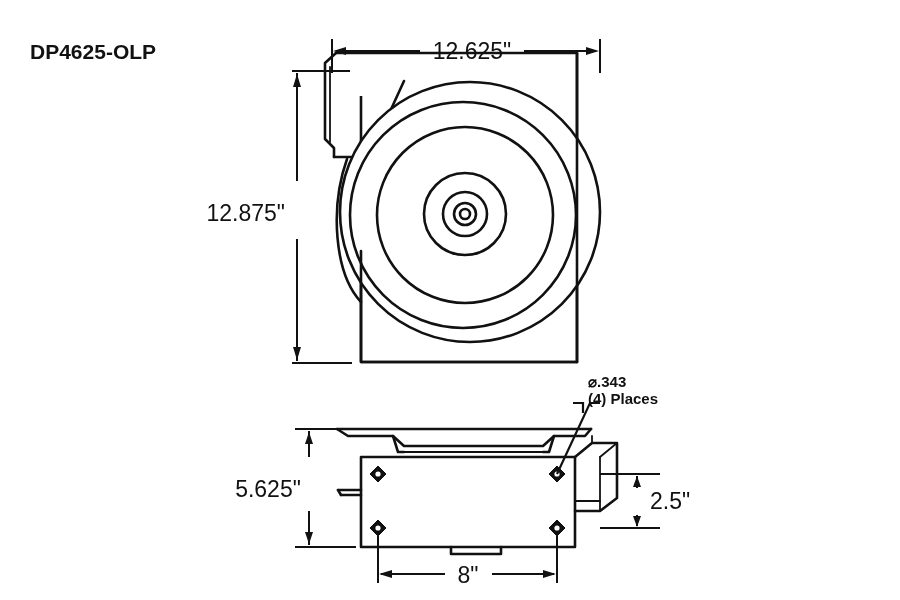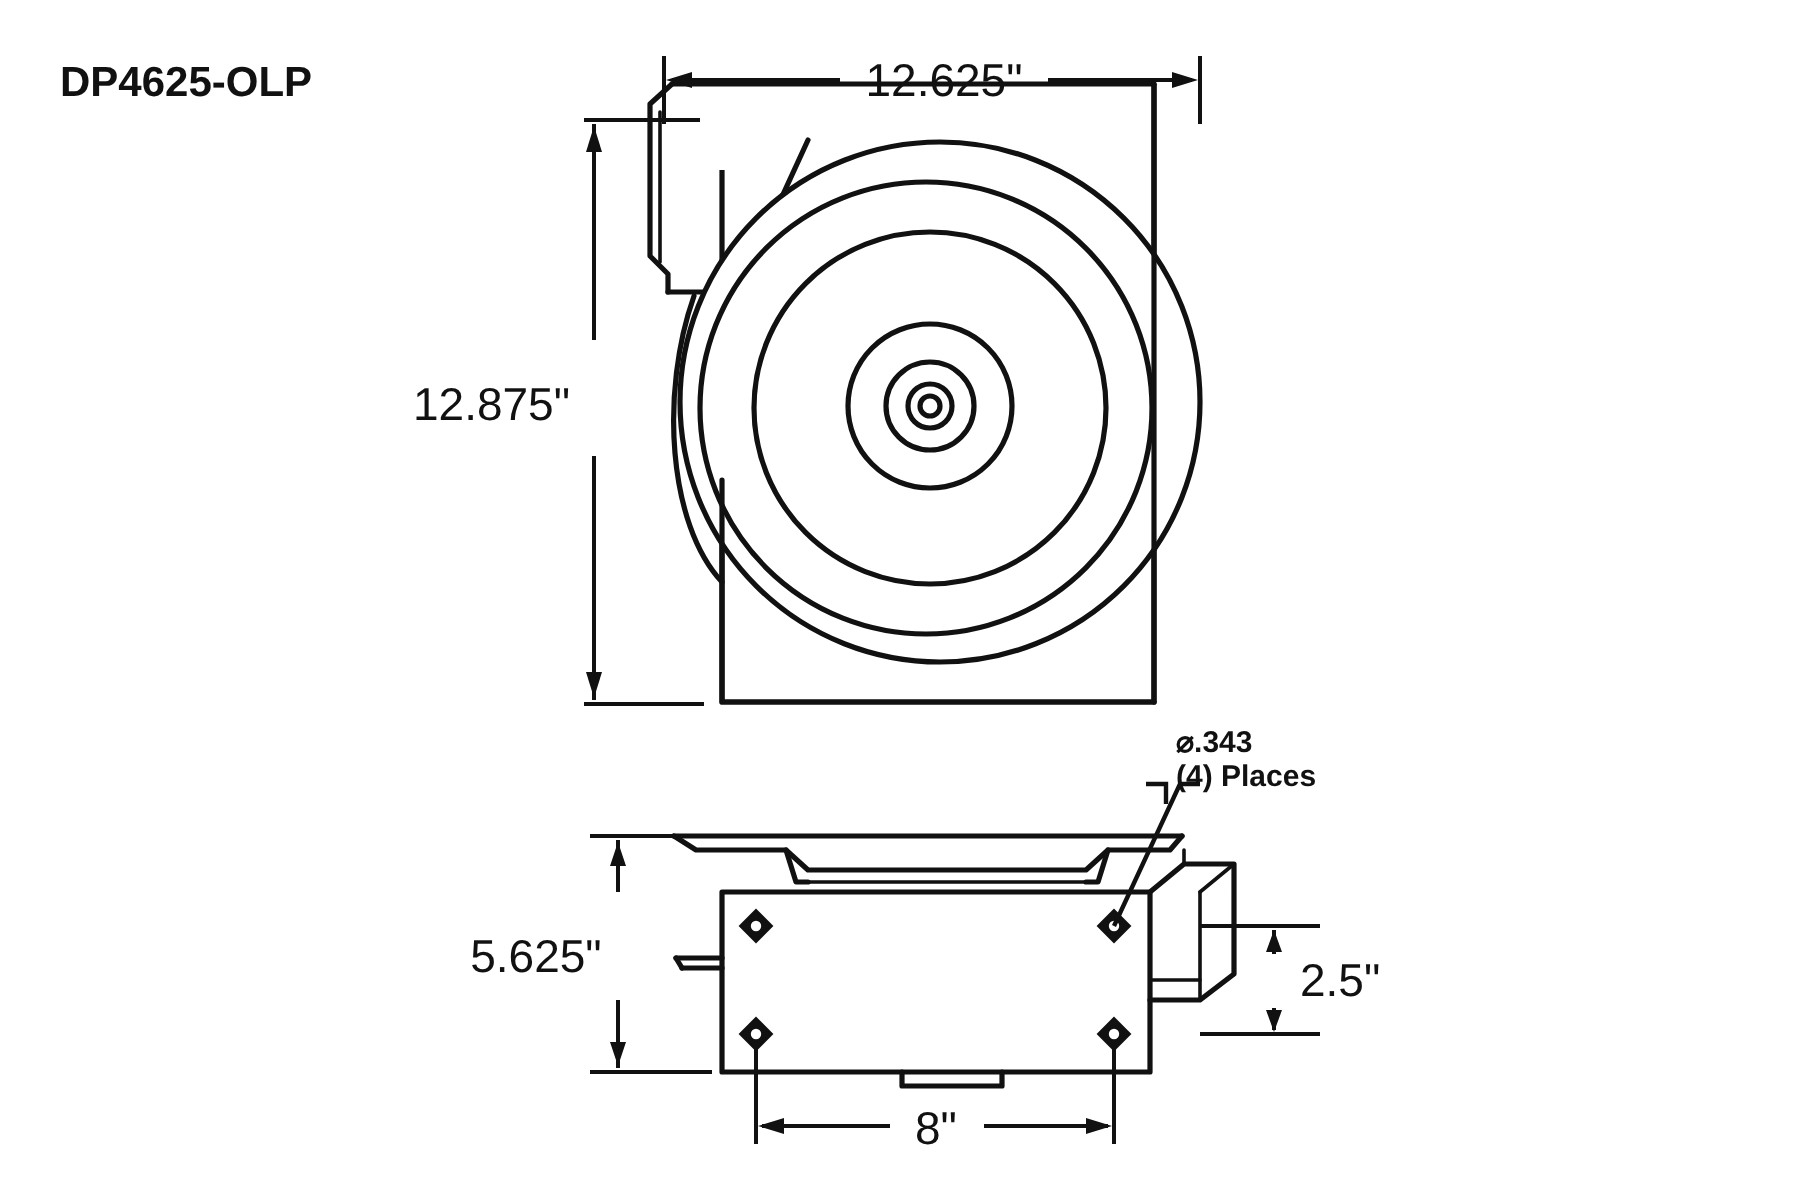--- a/index.html
+++ b/index.html
@@ -9,21 +9,21 @@
   }
   body {
     width: 900px;
     height: 600px;
     position: relative;
     overflow: hidden;
     font-family: "Liberation Sans", sans-serif;
   }
   #drawing-root {
     position: absolute;
-    left: 0; top: 0;
+    left: 0; top: 11px;
     width: 900px;
     height: 460px;
   }
   svg { display: block; }
 
   .part-line {
     fill: none;
     stroke: #111111;
     stroke-width: 2.6;
     stroke-linecap: round;

